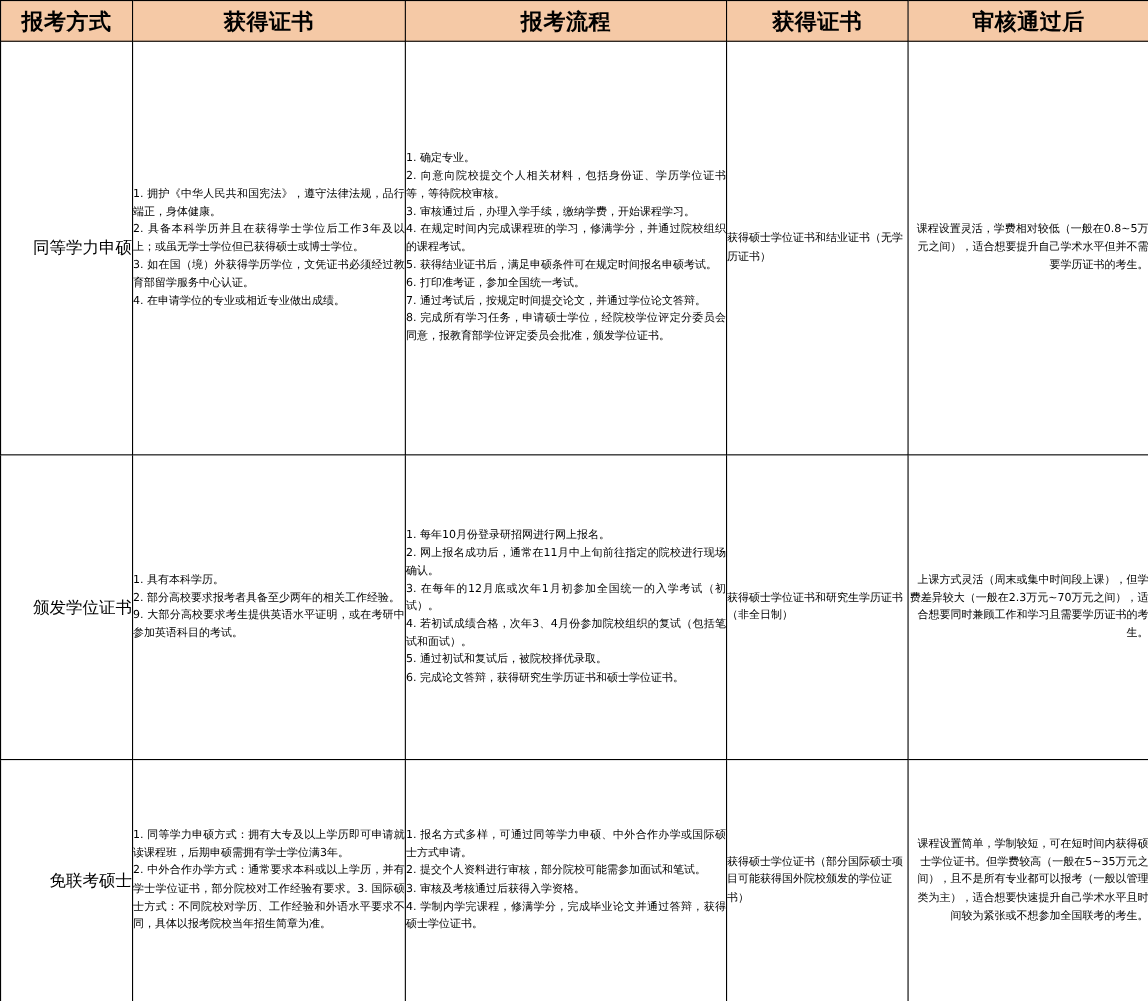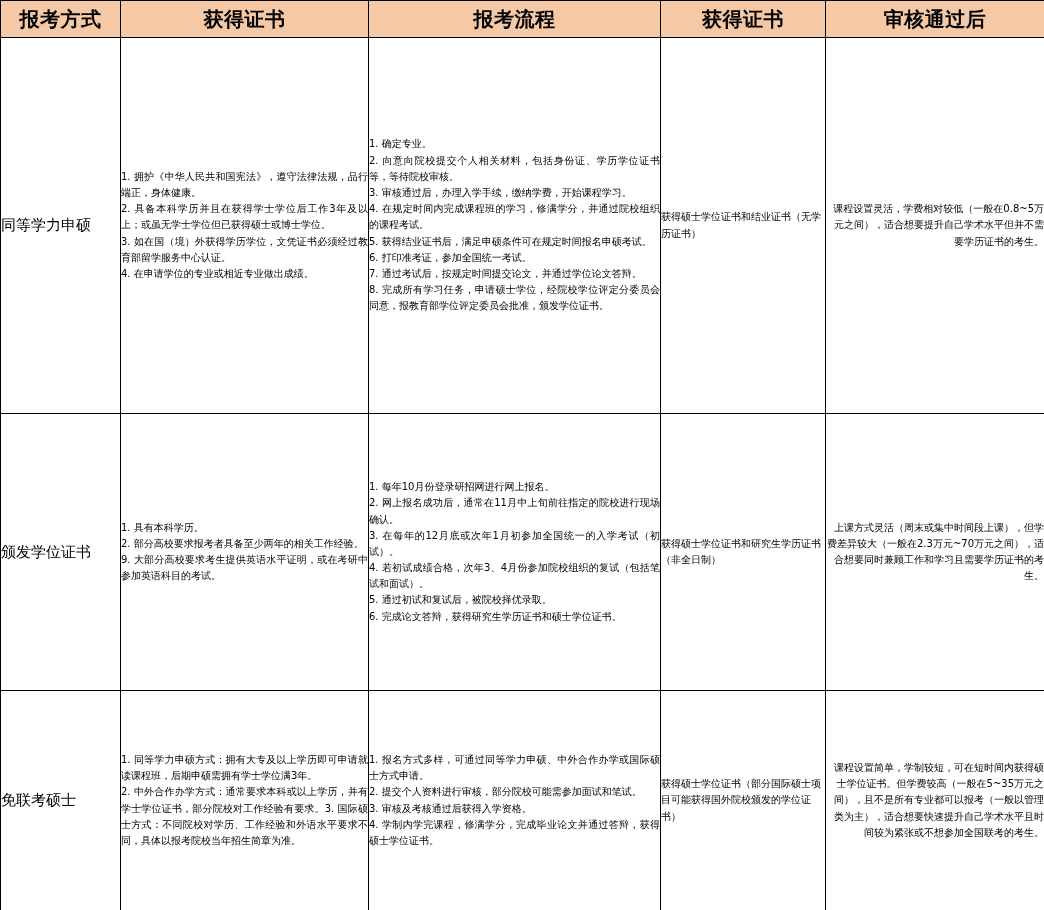--- a/index.html
+++ b/index.html
@@ -63,21 +63,21 @@
   tr.row-3 { height: 220px; }
 
   
   td.cell {
     font-size: 10px;
     line-height: 1.62;
     color: #000000;
   }
 
   td.cell-method {
-    text-align: left;
+    text-align: right;
     padding: 0 6px 0 8px;
     font-size: 15px;
     white-space: nowrap;
     margin-left: 20px;
   }
 
   td.cell-body {
     text-align: left;
     padding: 4px 7px 4px 8px;
   }

